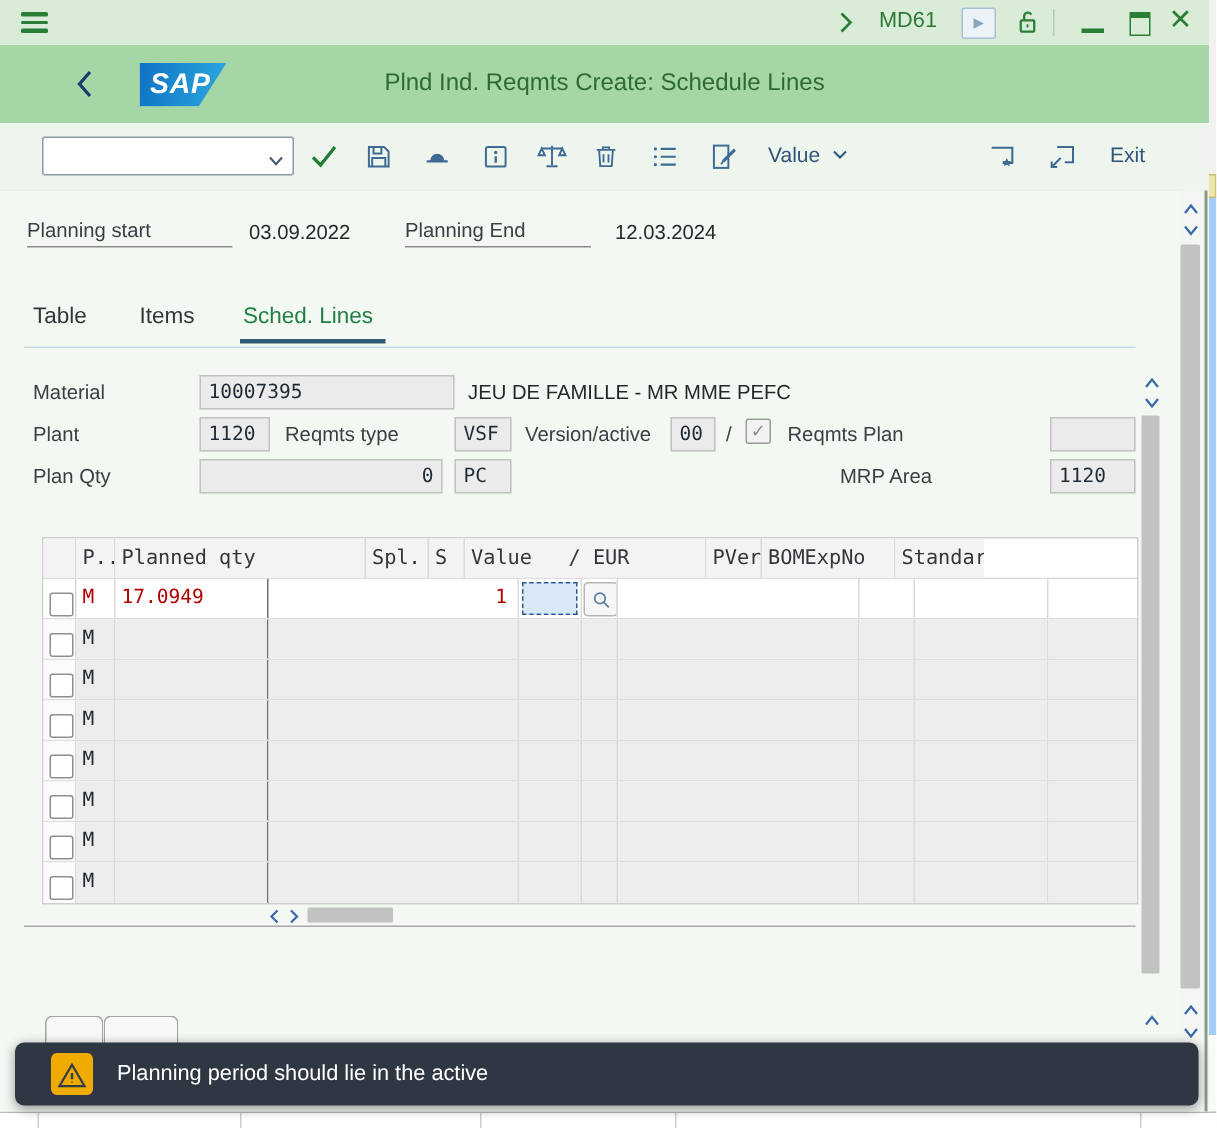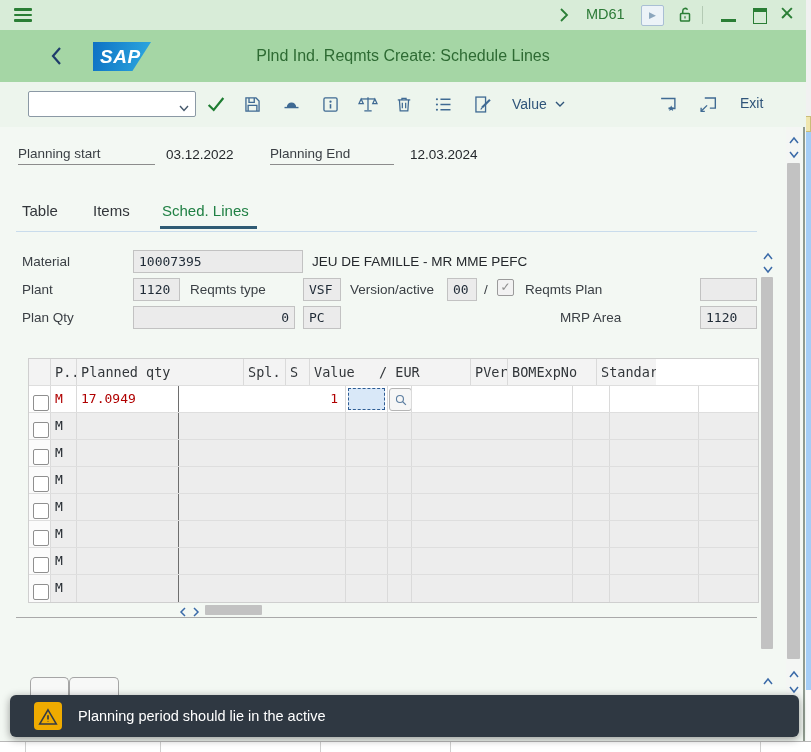--- a/index.html
+++ b/index.html
@@ -227,21 +227,21 @@
           <path d="M11 13.5 4.5 20"></path>
             <path d="M4.5 16v4h4"></path>
         </svg>
       </div>
       <div class="abs tbtext" style="left:740px;top:13px;">Exit</div>
     </div>
 
     <div class="abs" id="content">
 
       <span class="abs lbl ulbl" style="left:18px;top:19px;width:137px;">Planning start</span>
-      <span class="abs val" style="left:166px;top:20px;">03.12.2022</span>
+      <span class="abs val" style="left:166px;top:20px;">03.09.2022</span>
       <span class="abs lbl ulbl" style="left:270px;top:19px;width:124px;">Planning End</span>
       <span class="abs val" style="left:410px;top:20px;">12.03.2024</span>
 
       <span class="abs tab" style="left:22px;top:75px;">Table</span>
       <span class="abs tab" style="left:93px;top:75px;">Items</span>
       <span class="abs tab active" style="left:162px;top:75px;">Sched. Lines</span>
       <div class="abs tabline" style="left:160px;top:99px;width:97px;"></div>
       <div class="abs tabsep" style="left:16px;top:104px;width:741px;"></div>
 
       <span class="abs lbl" style="left:22px;top:127px;">Material</span>

